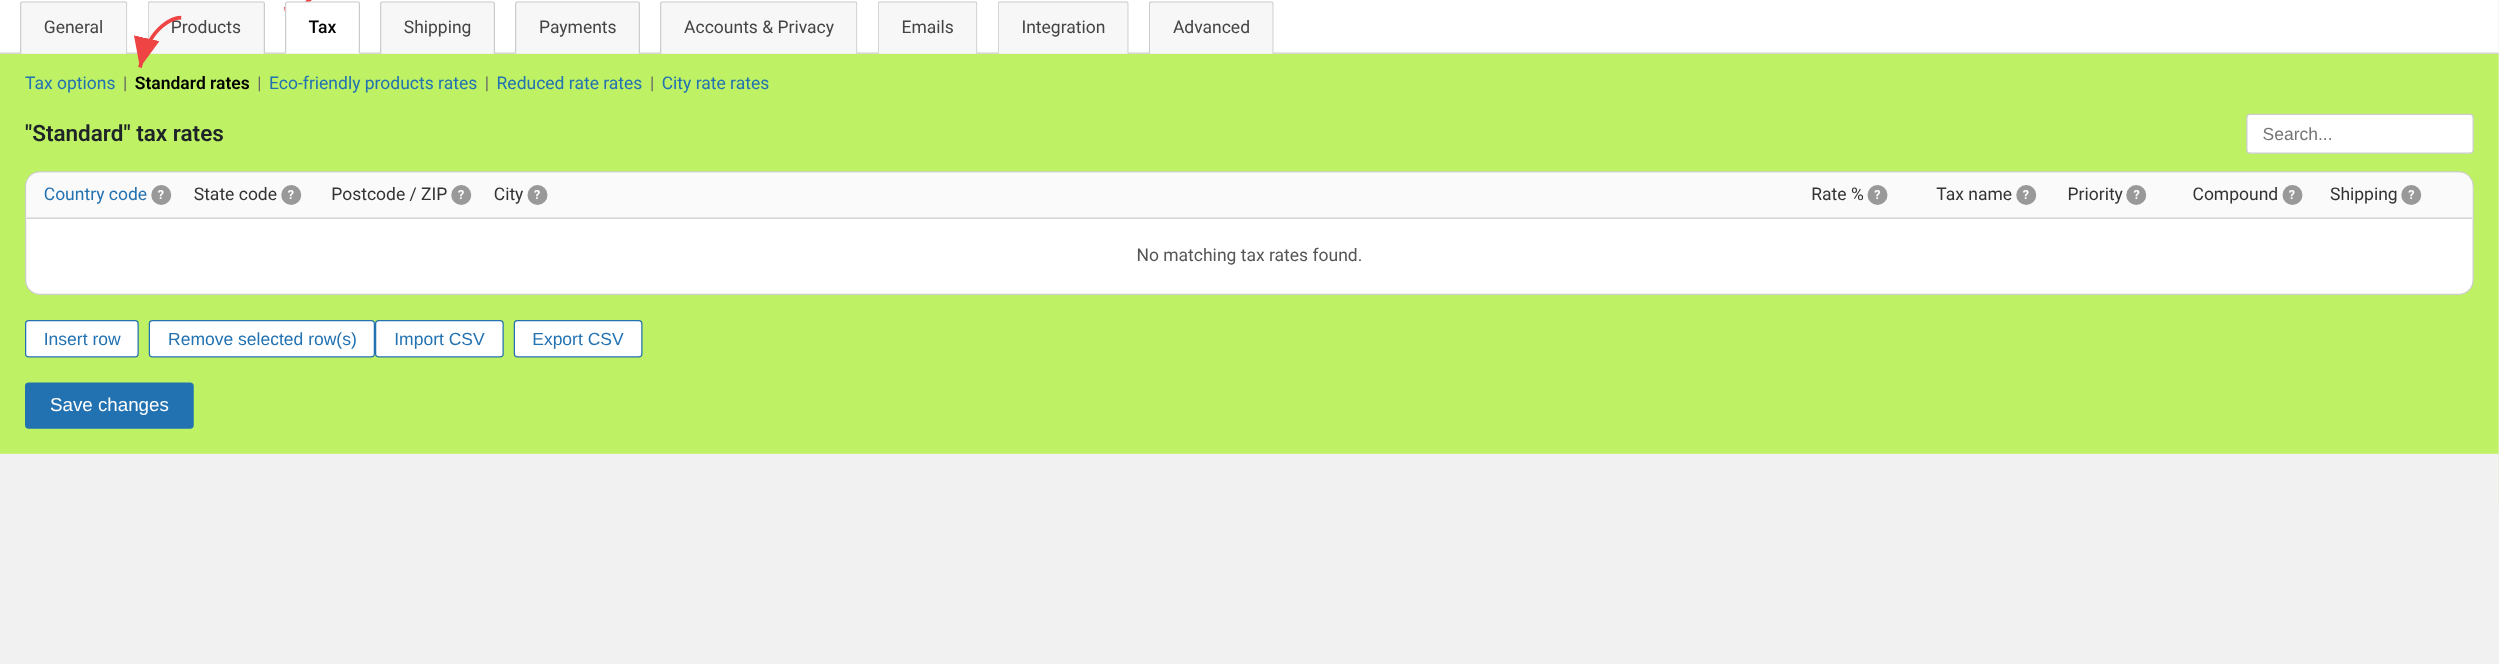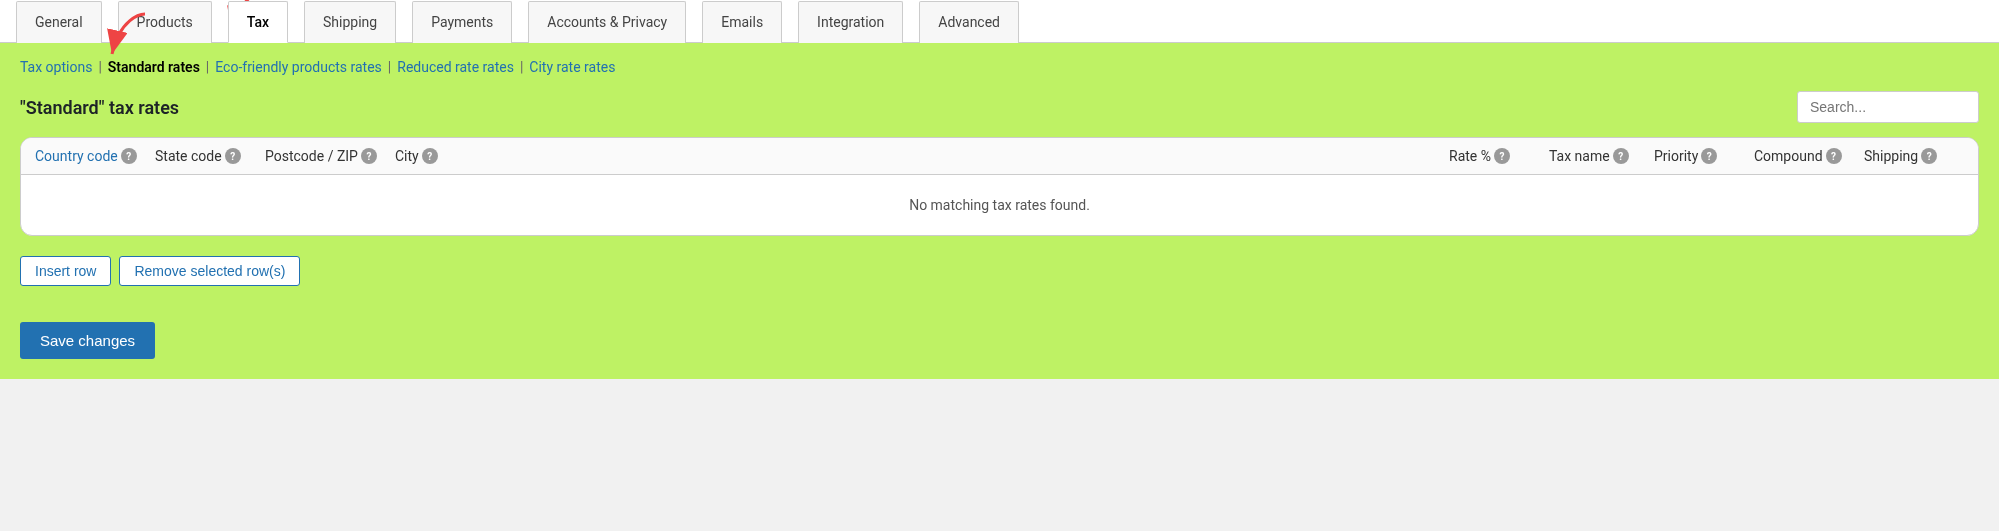--- a/index.html
+++ b/index.html
@@ -151,21 +151,21 @@
       padding: 22px;
       text-align: center;
       color: #555;
       font-size: 14px;
     }
 
     
     .action-row {
       display: flex;
       align-items: center;
-      margin-bottom: 36px;
+      margin-bottom: 20px;
     }
     .action-left { display: flex; gap: 8px; }
     .action-right { display: flex; gap: 8px; }
 
     .btn-outline {
       border: 1px solid #2271b1;
       background: #fff;
       color: #2271b1;
       padding: 6px 14px;
       border-radius: 3px;
@@ -300,18 +300,22 @@
         </div>
       <div class="tax-table-empty">No matching tax rates found.</div>
     </div>
 
     
     <div class="action-row">
       <div class="action-left">
         <button class="btn-outline">Insert row</button>
         <button class="btn-outline">Remove selected row(s)</button>
       </div>
+      <div class="action-right">
+        <button class="btn-outline">Import CSV</button>
+        <button class="btn-outline">Export CSV</button>
+      </div>
     </div>
 
     
     <button class="btn-save">Save changes</button>
   </div>
 </div>
 
 </body></html>

